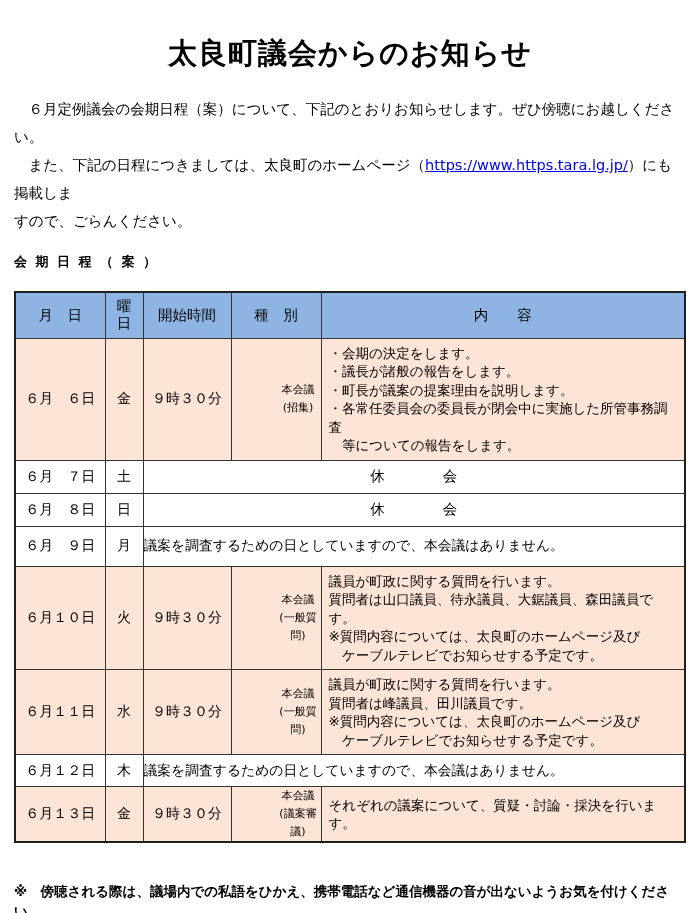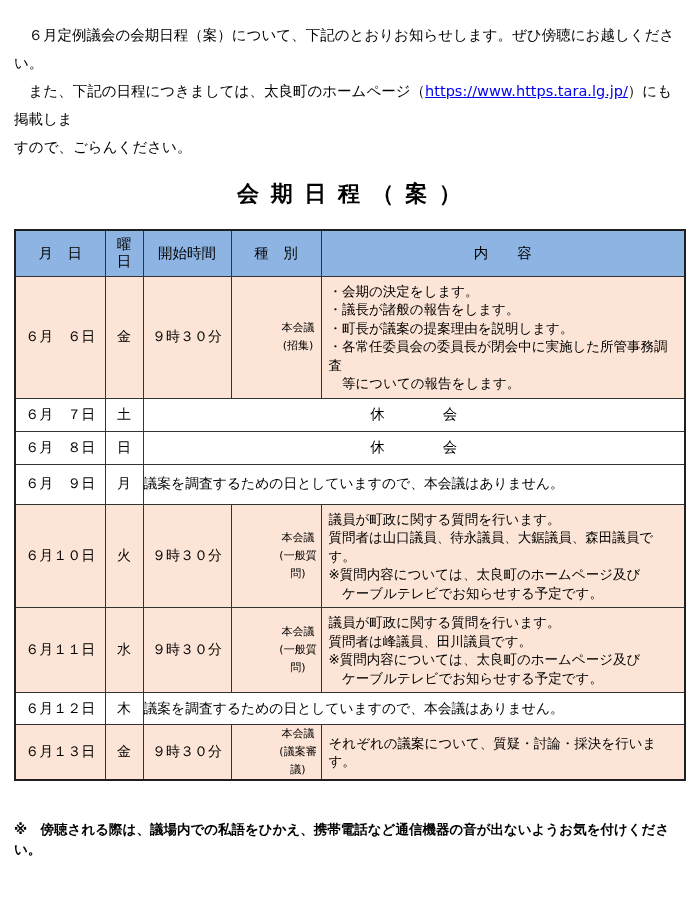--- a/index.html
+++ b/index.html
@@ -19,22 +19,22 @@
   .page{padding:0 14px;}
   .title{
     margin:34px 0 0;text-align:center;
     font-size:29px;font-weight:bold;letter-spacing:1px;
   }
   .intro{
     margin:21px 0 0;font-size:14.5px;line-height:28px;
   }
   .homepage-link{color:var(--link);text-decoration:underline;}
   .schedule-heading{
-    margin:18px 0 0;text-align:center;
-    font-size:22px;font-weight:bold;letter-spacing:2px;
+    margin:18px 0 0;text-align:left;
+    font-size:13px;font-weight:bold;letter-spacing:2px;
   }
   table.schedule{
     border-collapse:collapse;table-layout:fixed;
     width:672px;margin-top:20px;
     border:2px solid var(--outer);
   }
   .schedule th,.schedule td{border:1px solid var(--border);padding:0;}
   .schedule thead tr{height:46px;padding-left:40px;}
   .schedule thead th{
     background:var(--header-bg);font-weight:normal;
@@ -53,20 +53,21 @@
   td.free{font-size:13.8px;padding:2px 0;text-align:left;}
   .note{
     margin:38px 0 0;font-size:13.5px;font-weight:bold;line-height:20px;
   }
 </style>
 </head>
 <body>
 
 <div class="page">
 
+  <h1 class="title">太良町議会からのお知らせ</h1>
 
   <p class="intro"><span>　６月定例議会の会期日程（案）について、下記のとおりお知らせします。ぜひ傍聴にお越しください。</span><br><span>　また、下記の日程につきましては、太良町のホームページ（</span><a class="homepage-link" href="#">https://www.https.tara.lg.jp/</a><span>）にも掲載しま</span><br><span>すので、ごらんください。</span></p>
 
   <div class="schedule-heading">会 期 日 程 （ 案 ）</div>
 
   <table class="schedule">
     <colgroup>
       <col style="width:90px">
         <col style="width:38px">
         <col style="width:88px">

